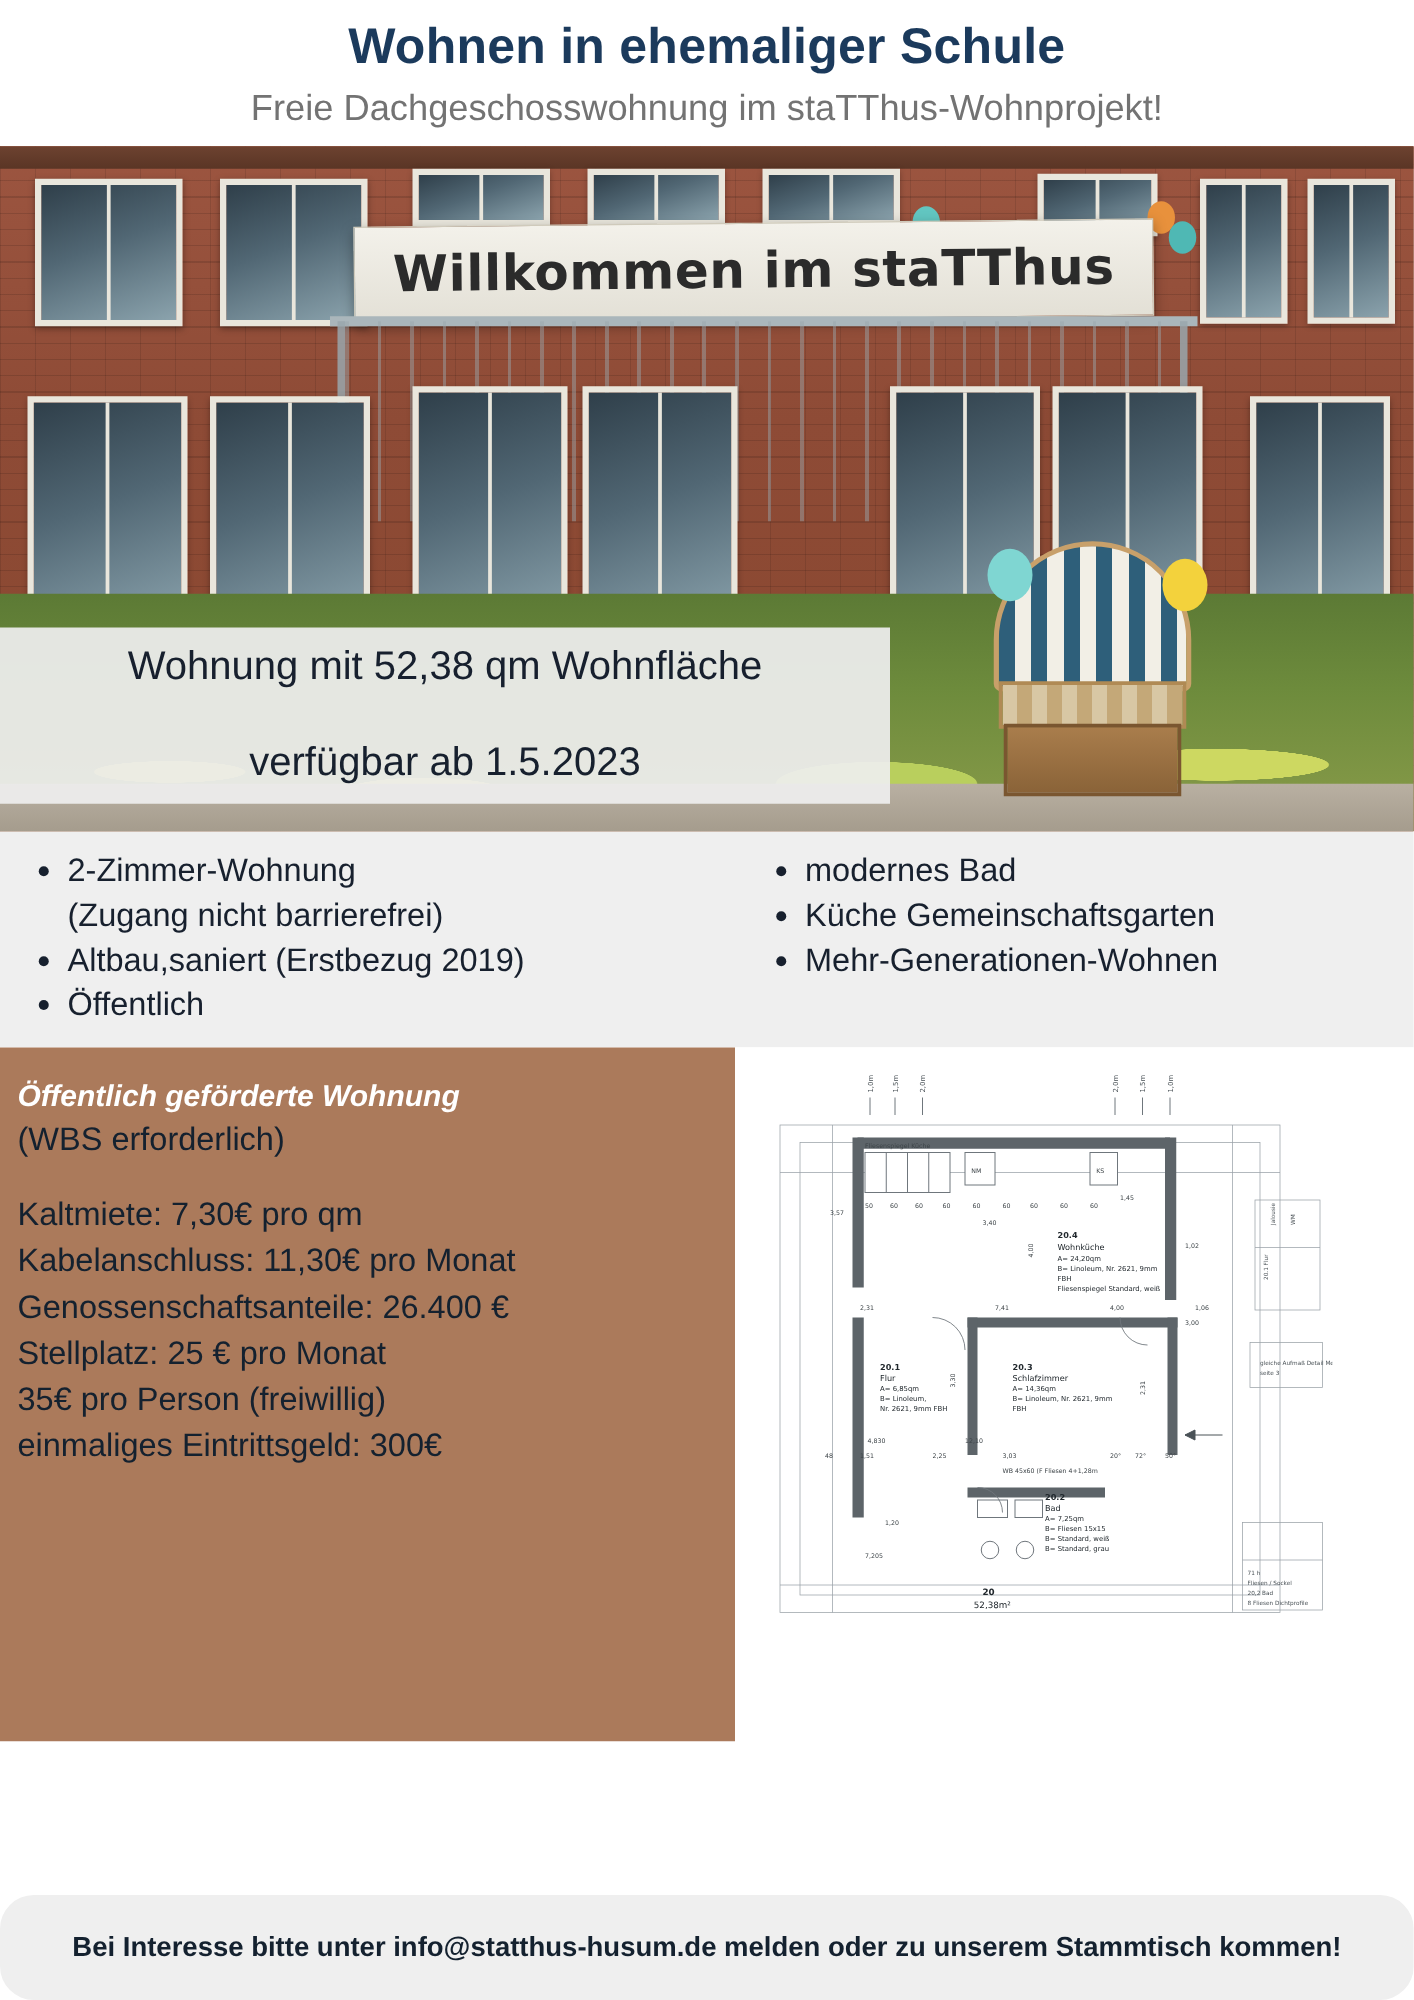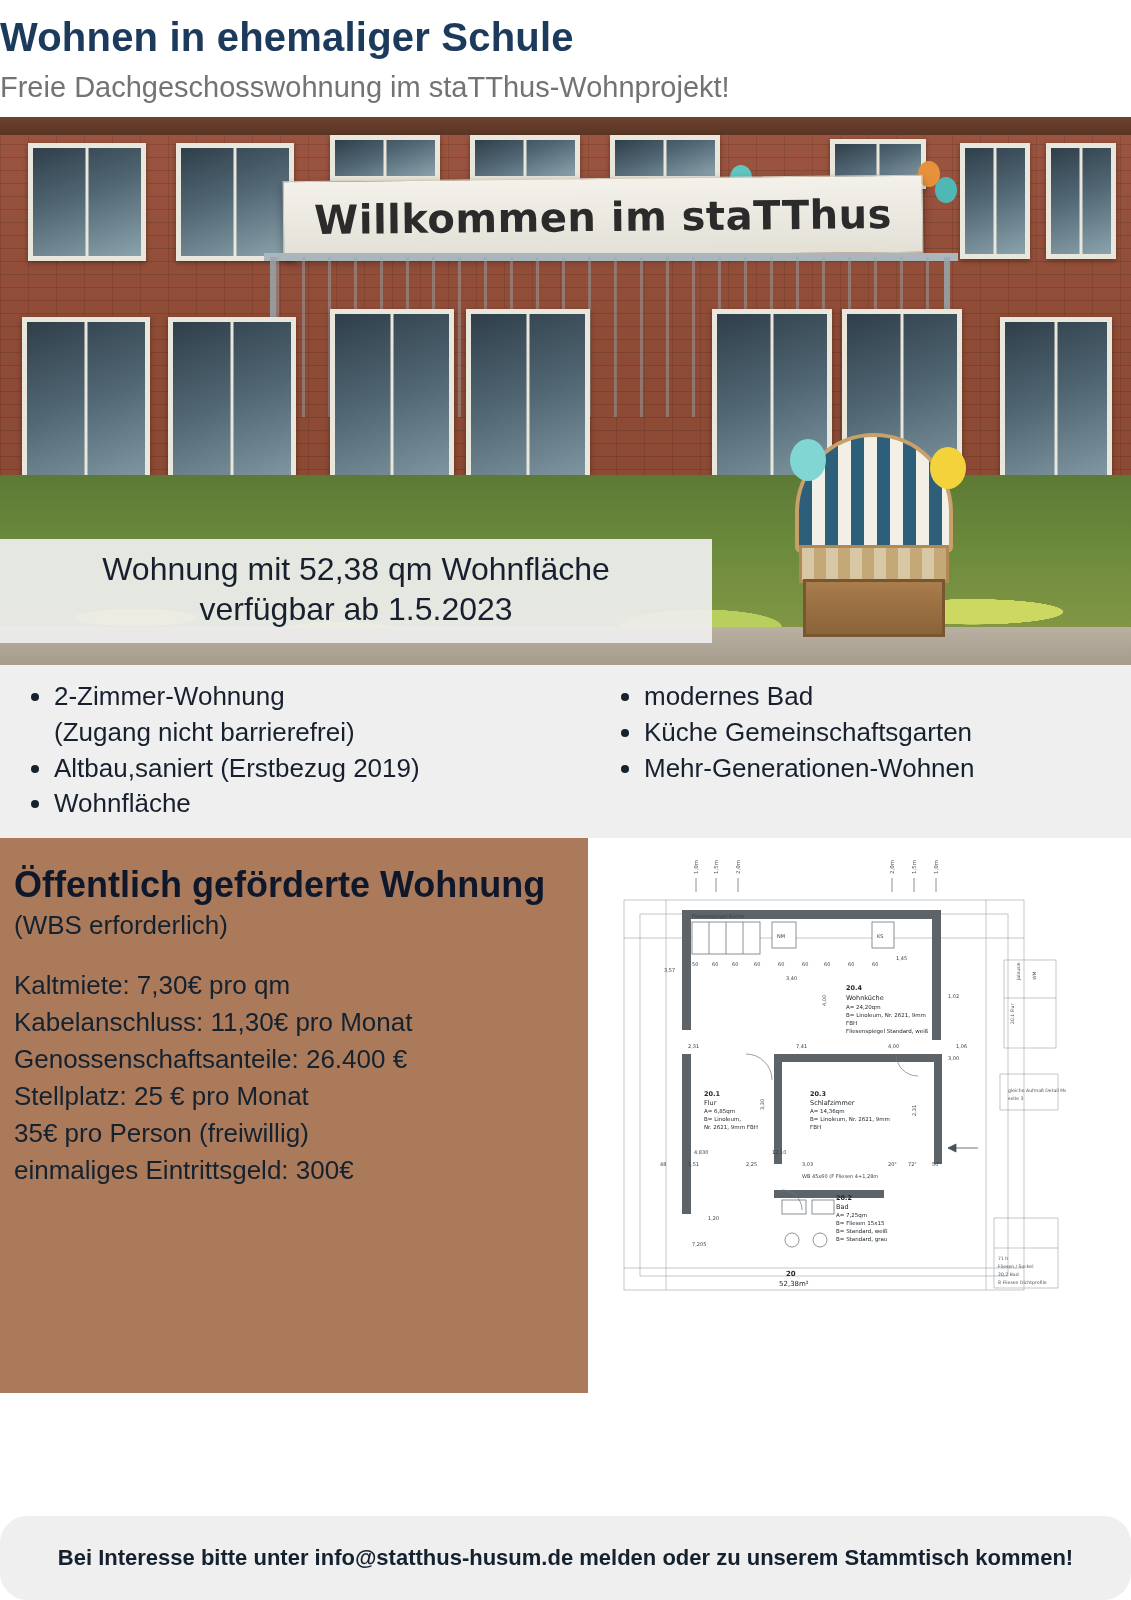--- a/index.html
+++ b/index.html
@@ -12,21 +12,21 @@
     font-family: "Liberation Sans", sans-serif;
     color: #1b2a4a;
     overflow: hidden;
     position: relative;
   }
 
   
   .header {
     background: #ffffff;
     padding: 8px 0 4px 0;
-    text-align: left;
+    text-align: center;
   }
   .title {
     font-size: 40px;
     font-weight: bold;
     color: #1b3a5c;
     letter-spacing: 0.2px;
     line-height: 1.15;
     margin: 6px 0 10px 0;
   }
   .subtitle {
@@ -149,21 +149,21 @@
     width: 712px;
     background: rgba(238,238,238,0.93);
     padding: 10px 18px 14px 18px;
   }
   .caption-line {
     font-size: 32px;
     color: #17202e;
     line-height: 1.25;
   }
   .caption-line.c1 { text-align: center; }
-  .caption-line.c2 { text-align: center; }
+  .caption-line.c2 { text-align: center; margin-top: 37px; }
 
   
   .features {
     background: #efefef;
     width: 1131px;
     padding: 14px 0 16px 0;
     display: flex;
   }
   .feat-col { padding: 0 10px; }
   .feat-col.left { width: 590px; }
@@ -190,23 +190,24 @@
     background: #ffffff;
   }
   .terms {
     width: 640px;
     background: #ab7a5b;
     color: #1c1c1c;
     padding: 26px 16px 14px 14px;
   }
   .terms h2 {
     margin: 0 0 4px 0;
-    font-size: 36px;
+    font-size: 24px;
     font-weight: bold;
-    color: #0f172a;
+    color: #ffffff;
+    font-style: italic;
   }
   .terms .wbs {
     font-size: 26px;
     margin-bottom: 26px;
     color: #14212f;
   }
   .terms .row {
     font-size: 26px;
     line-height: 1.42;
     color: #14212f;
@@ -303,21 +304,21 @@
 </div>
 
 <div class="features">
   <div class="feat-col left">
     <ul>
       <li>
         <span>2-Zimmer-Wohnung</span>
         <span class="sub">(Zugang nicht barrierefrei)</span>
       </li>
       <li>Altbau,saniert (Erstbezug 2019)</li>
-      <li>Wohnfläche</li>
+      <li>Öffentlich</li>
     </ul>
   </div>
   <div class="feat-col right">
     <ul>
       <li>modernes Bad</li>
       <li>Küche Gemeinschaftsgarten</li>
       <li>Mehr-Generationen-Wohnen</li>
     </ul>
   </div>
 </div>

